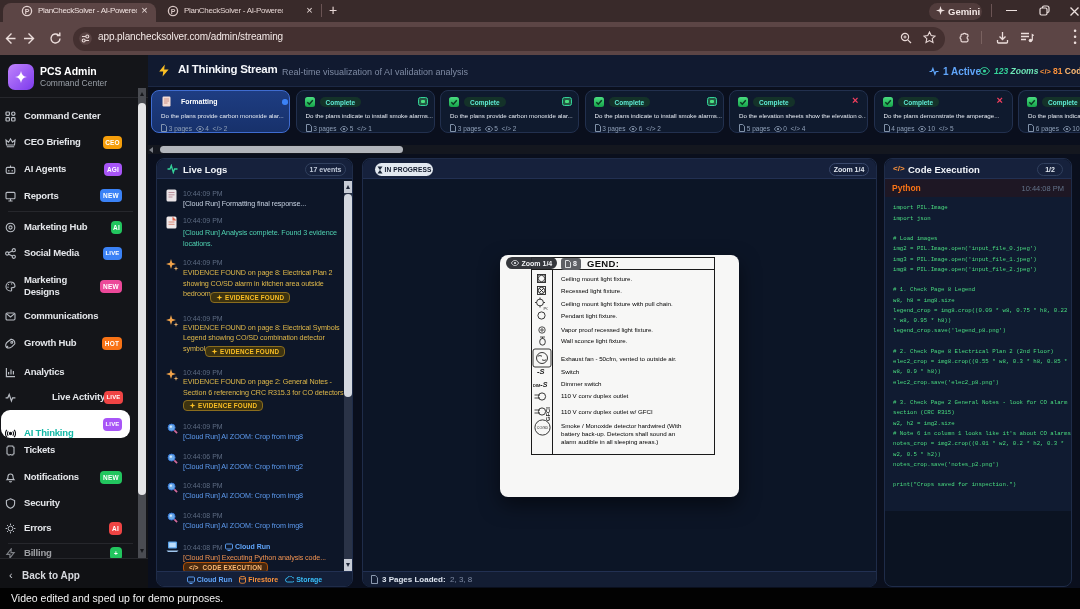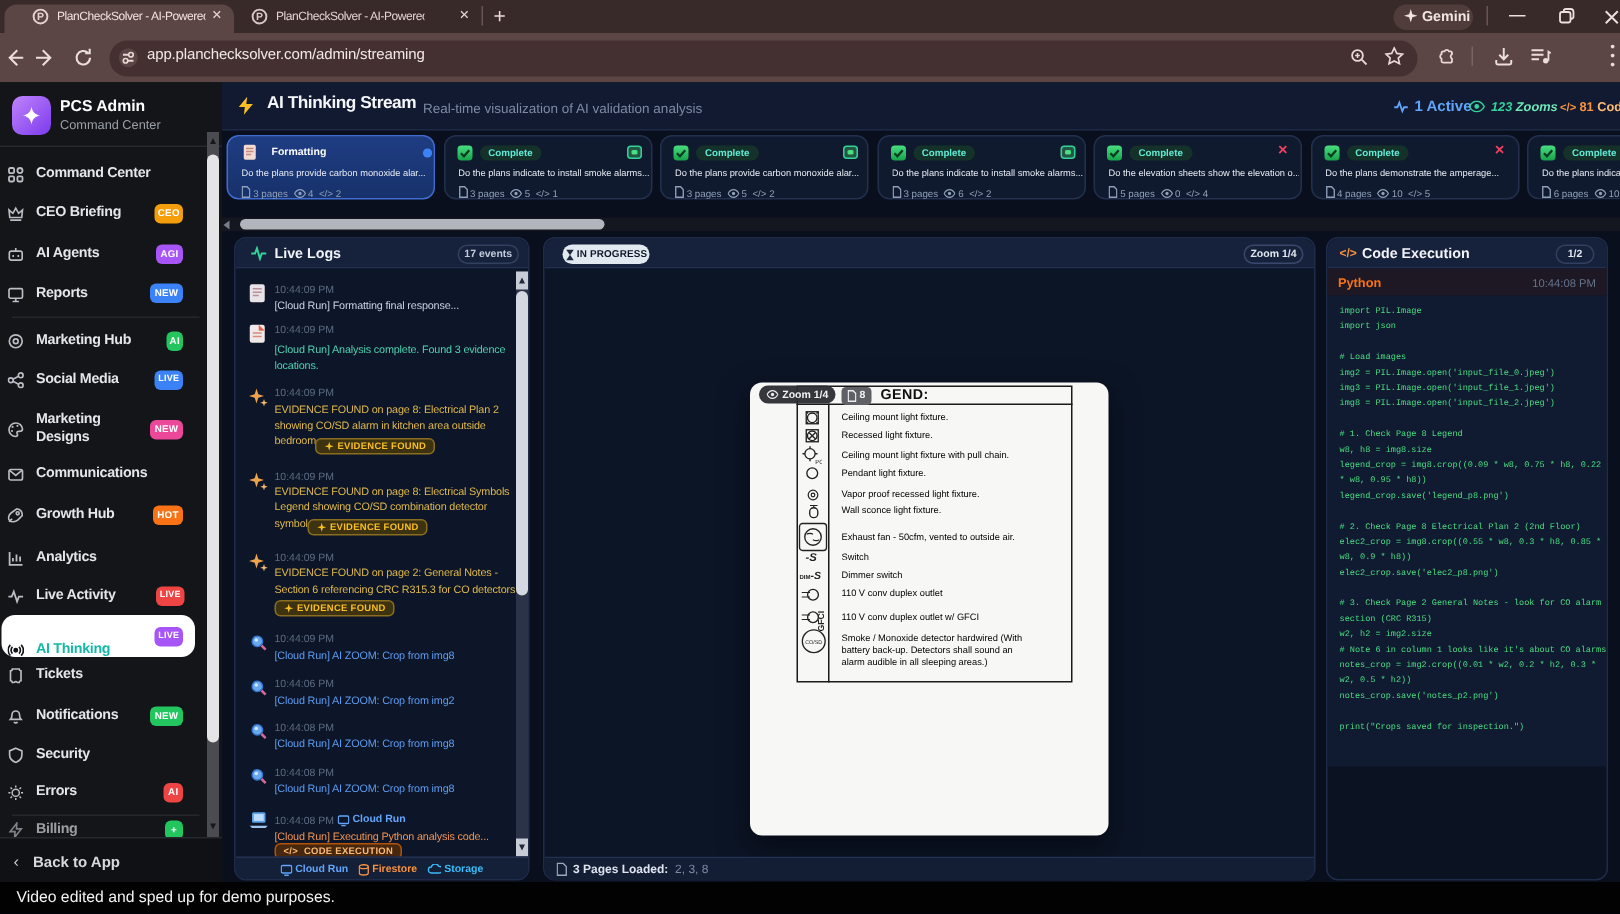--- a/index.html
+++ b/index.html
@@ -230,21 +230,21 @@
       </div>
   <div class="nav" style="top:311px;align-items:center;">
         <svg class="ic" viewBox="0 0 11 11">
           <g stroke="currentColor" stroke-width="1.2" fill="none">
             <path d="M1.4 1 V9.6 H10"></path>
             <path d="M3.6 7.4 V5 M6 7.4 V2.6 M8.4 7.4 V4"></path>
           </g>
         </svg>
         <span class="t">Analytics</span>
       </div>
-  <div class="nav" style="top:336px;">
+  <div class="nav" style="top:336px;gap:28px;">
         <svg class="ic" viewBox="0 0 11 11">
           <path d="M0.6 5.8 H2.8 L4.2 2.4 L6.4 9 L7.6 5.8 H10.4" fill="none" stroke="currentColor" stroke-width="1.2"></path>
         </svg>
         <span class="t">Live Activity</span>
       </div>
 
   <div class="abs" style="left:1px;top:355px;width:129px;height:28px;border-radius:9px;background:#ffffff;"></div>
   <div class="nav" style="top:372px;color:#14b8a6;">
         <svg class="ic" style="color:#111318" viewBox="0 0 11 11">
           <g fill="none" stroke="currentColor" stroke-width="1.1">
@@ -565,21 +565,21 @@
 <div class="panel" style="left:362px;width:515px;background:#0c1526;">
   <div class="phead"></div>
   <div class="abs" style="left:12px;top:4px;width:58px;height:13px;background:#e2e8f0;border-radius:7px;display:flex;align-items:center;justify-content:center;gap:2px;">
     <svg width="6" height="8" viewBox="0 0 6 8">
           <path d="M0.5 0.5 h5 L3.8 3 a1.2 1.2 0 0 0 0 2 L5.5 7.5 h-5 L2.2 5 a1.2 1.2 0 0 0 0-2 Z" fill="#1e293b"></path>
         </svg>
     <span style="font-size:6.6px;font-weight:700;color:#0f172a;letter-spacing:.1px;white-space:nowrap;">IN PROGRESS</span>
   </div>
   <div class="abs" style="left:466px;top:4px;width:40px;height:13px;border:1px solid #39486b;border-radius:7px;color:#e2e8f0;font-size:7px;font-weight:700;display:flex;align-items:center;justify-content:center;">Zoom 1/4</div>
 
-  <div class="abs" style="left:137px;top:96px;width:239px;height:302px;background:#f7f7f6;border-radius:8px;box-shadow:0 8px 20px rgba(0,0,0,.5);">
+  <div class="abs" style="left:137px;top:96px;width:239px;height:242px;background:#f7f7f6;border-radius:8px;box-shadow:0 8px 20px rgba(0,0,0,.5);">
 
     <div class="abs" style="left:31px;top:2px;width:184px;height:198px;border:1.6px solid #1a1a1a;"></div>
     <div class="abs" style="left:31px;top:13.5px;width:184px;height:1.4px;background:#1a1a1a;"></div>
     <div class="abs" style="left:52px;top:13.5px;width:1.4px;height:186.5px;background:#1a1a1a;"></div>
     <div class="abs" style="left:87px;top:3px;font-size:9.5px;font-weight:700;color:#101010;letter-spacing:.3px;">GEND:</div>
 
     <svg class="abs" style="left:36px;top:17.5px" width="11" height="11" viewBox="0 0 11 11">
           <g fill="none" stroke="#222" stroke-width="0.9">
             <rect x="1.5" y="1.5" width="8" height="8"></rect>
             <circle cx="5.5" cy="5.5" r="3.2"></circle>

